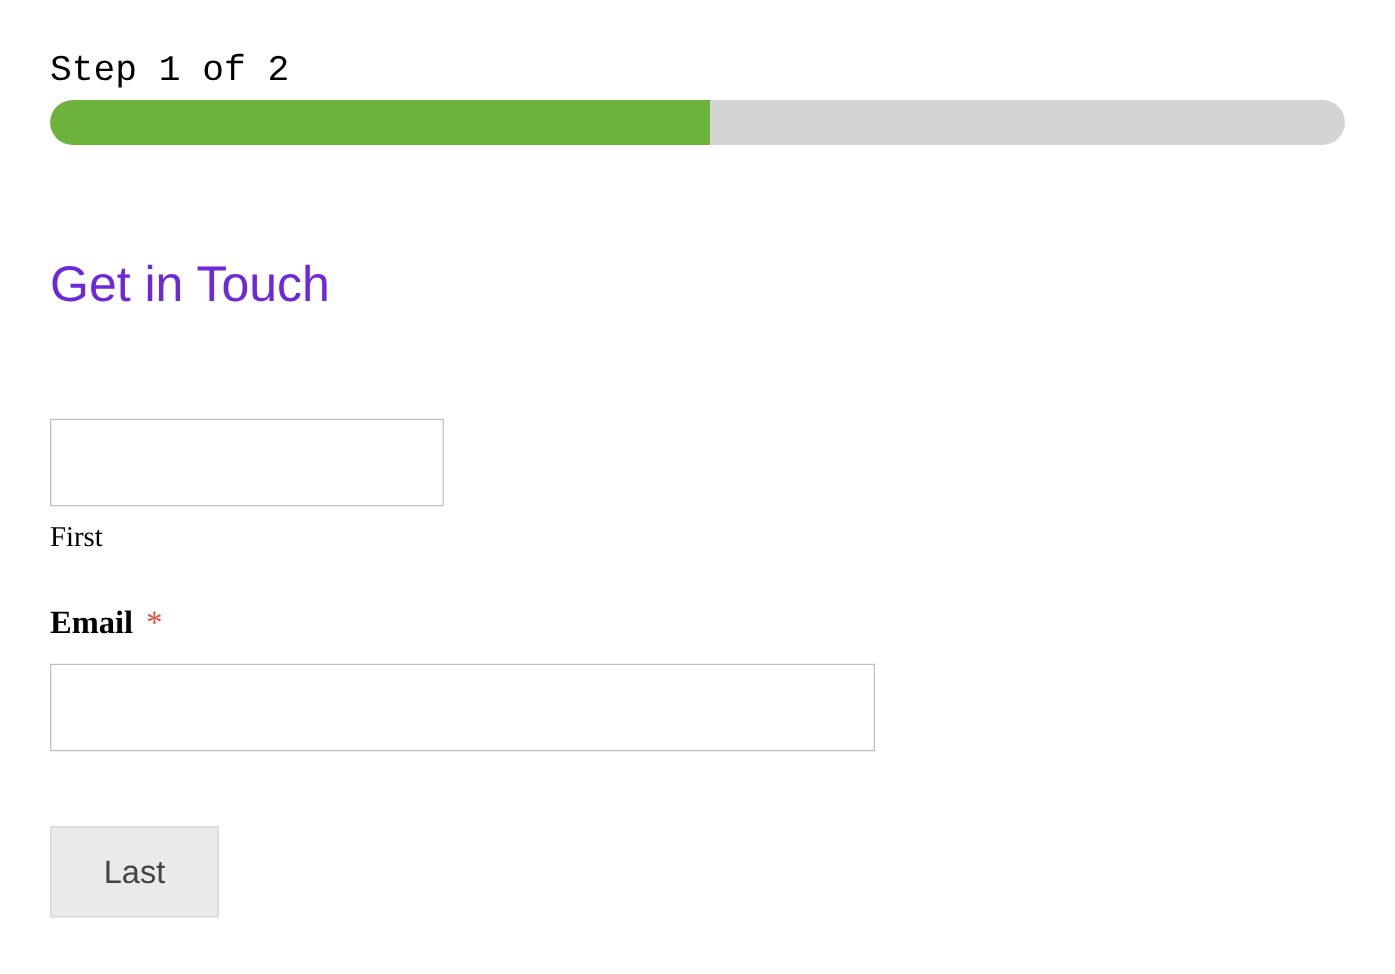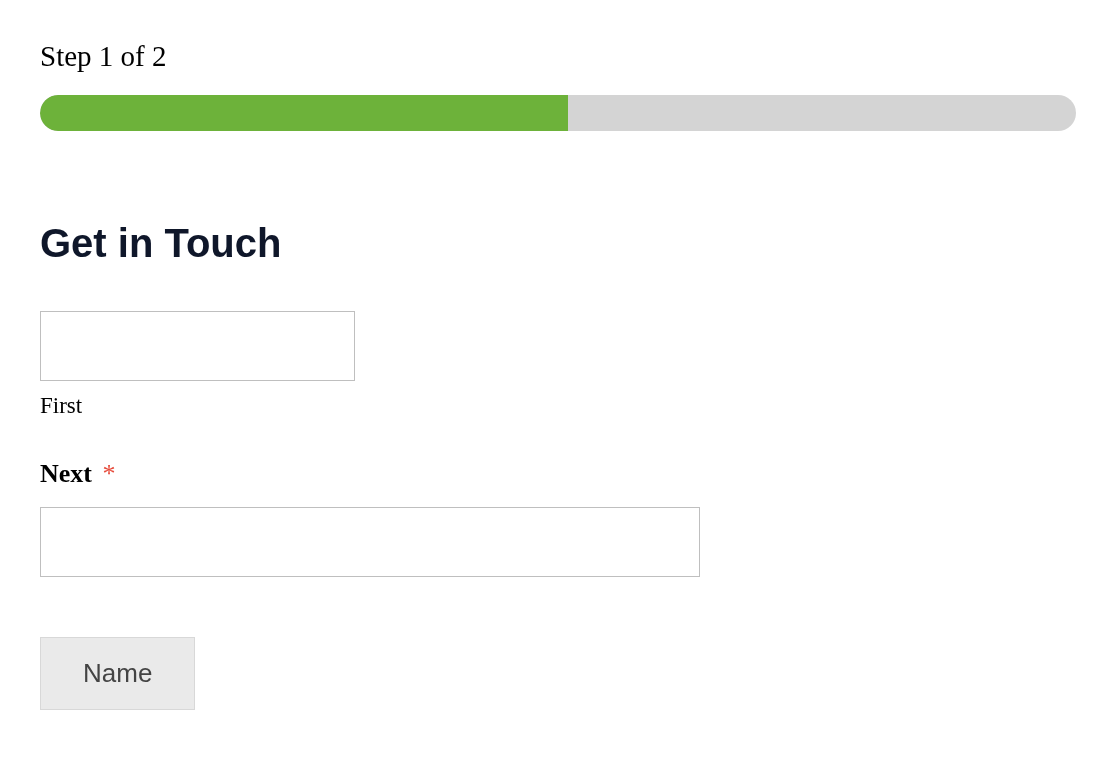--- a/index.html
+++ b/index.html
@@ -9,43 +9,43 @@
     }
     body {
       font-family: Georgia, 'Times New Roman', serif;
       background: #fff;
       padding: 40px;
       width: 1116px;
     }
     .step-indicator {
       font-size: 29px;
       color: #000;
-      margin-bottom: 22px;
-      font-family: Liberation Serif, serif;
+      margin-bottom: 7px;
+      font-family: Liberation Mono, monospace;
     }
     .progress-container {
       width: 100%;
       height: 36px;
       background: #d4d4d4;
       border-radius: 18px;
       overflow: hidden;
       margin-bottom: 90px;
     }
     .progress-fill {
       height: 100%;
       width: 51%;
       background: #6db23a;
       border-radius: 18px 0 0 18px;
     }
     .form-heading {
       font-family: -apple-system, 'Helvetica Neue', Helvetica, Arial, sans-serif;
       font-size: 40px;
-      font-weight: 700;
-      color: #0f172a;
-      margin-bottom: 45px;
+      font-weight: 400;
+      color: #6d28d9;
+      margin-bottom: 84px;
     }
     .field-group {
       margin-bottom: 40px;
     }
     .field-label {
       font-family: Georgia, 'Times New Roman', serif;
       font-size: 26px;
       font-weight: bold;
       color: #000;
       display: block;
@@ -111,22 +111,22 @@
   <div class="name-row">
     <div class="name-subfield">
       <input type="text" class="text-input" value="" style="">
       <span class="sub-label">First</span>
     </div>
   </div>
 </div>
 
 <div class="field-group">
   <label class="field-label">
-    <span>Next</span>
+    <span>Email</span>
     <span class="required-asterisk">*</span>
   </label>
   <input type="email" class="text-input email-input" value="" style="">
 </div>
 
-<button class="next-button">Name</button>
+<button class="next-button">Last</button>
 
 
 
 
 </body></html>

